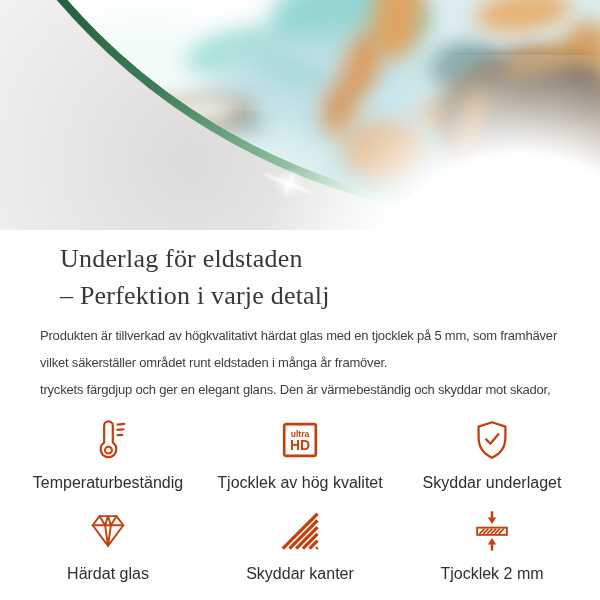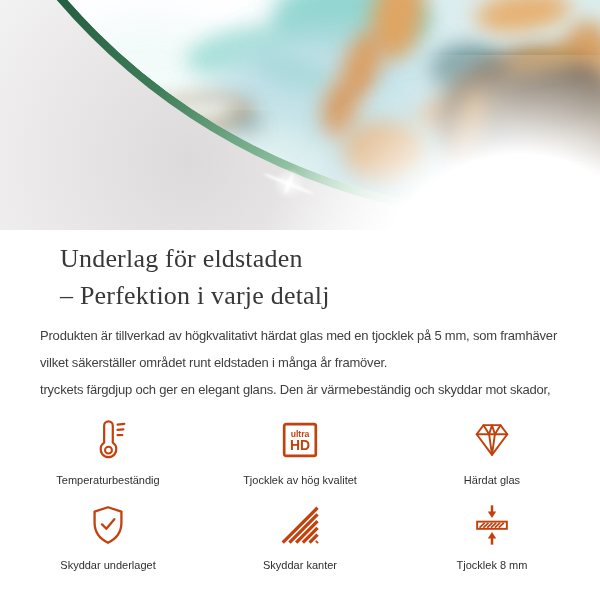--- a/index.html
+++ b/index.html
@@ -42,21 +42,21 @@
     row-gap: 16px;
   }
   .feature { display: flex; flex-direction: column; align-items: center; }
   .icon-wrap {
     height: 48px; width: 48px;
     display: flex; justify-content: center;
     color: #c2410c;
   }
   .feature .label {
     margin-top: 9px;
-    font-size: 11px;
+    font-size: 16px;
     color: #2f2f2f;
     white-space: nowrap;
   }
   .fi { display: block; }
   .hd-ultra { font: 700 9px "Liberation Sans", sans-serif; }
   .hd-big   { font: 700 14.5px "Liberation Sans", sans-serif; }
 </style>
 </head>
 <body>
 
@@ -180,38 +180,38 @@
             <rect x="7.5" y="7.5" width="33" height="33" rx="2" fill="none" stroke="currentColor" stroke-width="2.8"></rect>
             <text class="hd-ultra" x="24" y="20.5" text-anchor="middle" fill="currentColor">ultra</text>
             <text class="hd-big" x="24" y="34.5" text-anchor="middle" fill="currentColor">HD</text>
           </svg>
         </span>
         <span class="label">Tjocklek av hög kvalitet</span>
       </div>
 
       <div class="feature">
         <span class="icon-wrap">
+          <svg class="fi" width="46" height="46" viewBox="0 0 48 48" fill="none" stroke="currentColor" stroke-width="2.4" stroke-linecap="round" stroke-linejoin="round">
+            <path d="M24 5.5 L38 10 v11.5 c0 10 -5.7 17.2 -14 21 c-8.3 -3.8 -14 -11 -14 -21 V10 Z"></path>
+            <polyline points="17.8,23.4 22.3,27.9 30.6,17.9"></polyline>
+          </svg>
+        </span>
+        <span class="label">Skyddar underlaget</span>
+      </div>
+
+      <div class="feature">
+        <span class="icon-wrap">
           <svg class="fi" width="46" height="46" viewBox="0 0 48 48" fill="none" stroke="currentColor" stroke-width="2" stroke-linecap="round" stroke-linejoin="round">
             <path d="M15.2 8.5 H32.8 L40 18 L24 39.5 L8 18 Z"></path>
             <line x1="8" y1="18" x2="40" y2="18"></line>
             <path d="M15.2 8.5 L21 18 L24 8.5 L27 18 L32.8 8.5"></path>
             <path d="M21 18 L24 39.5 M27 18 L24 39.5"></path>
           </svg>
         </span>
         <span class="label">Härdat glas</span>
-      </div>
-
-      <div class="feature">
-        <span class="icon-wrap">
-          <svg class="fi" width="46" height="46" viewBox="0 0 48 48" fill="none" stroke="currentColor" stroke-width="2.4" stroke-linecap="round" stroke-linejoin="round">
-            <path d="M24 5.5 L38 10 v11.5 c0 10 -5.7 17.2 -14 21 c-8.3 -3.8 -14 -11 -14 -21 V10 Z"></path>
-            <polyline points="17.8,23.4 22.3,27.9 30.6,17.9"></polyline>
-          </svg>
-        </span>
-        <span class="label">Skyddar underlaget</span>
       </div>
 
       <div class="feature">
         <span class="icon-wrap">
           <svg class="fi" width="46" height="46" viewBox="0 0 48 48" fill="none" stroke="currentColor" stroke-width="3.4" stroke-linecap="butt">
             <line x1="6" y1="42.3" x2="42.3" y2="6"></line>
             <line x1="13" y1="42.3" x2="42.3" y2="13"></line>
             <line x1="20" y1="42.3" x2="42.3" y2="20"></line>
             <line x1="27" y1="42.3" x2="42.3" y2="27"></line>
             <line x1="34" y1="42.3" x2="42.3" y2="34"></line>
@@ -232,18 +232,18 @@
               <line x1="23" y1="26.8" x2="28.3" y2="21.7"></line>
               <line x1="27" y1="26.8" x2="32.3" y2="21.7"></line>
               <line x1="31" y1="26.8" x2="36.3" y2="21.7"></line>
             </g>
             <line x1="24" y1="3.5" x2="24" y2="10.5" stroke-width="2.6"></line>
             <polygon points="19.6,9.8 28.4,9.8 24,16.8" fill="currentColor" stroke="none"></polygon>
             <line x1="24" y1="44.5" x2="24" y2="37.5" stroke-width="2.6"></line>
             <polygon points="19.6,38.2 28.4,38.2 24,31.2" fill="currentColor" stroke="none"></polygon>
           </svg>
         </span>
-        <span class="label">Tjocklek 8 mm</span>
+        <span class="label">Tjocklek 2 mm</span>
       </div>
 
     </div>
   </div>
 </div>
 
 </body></html>

